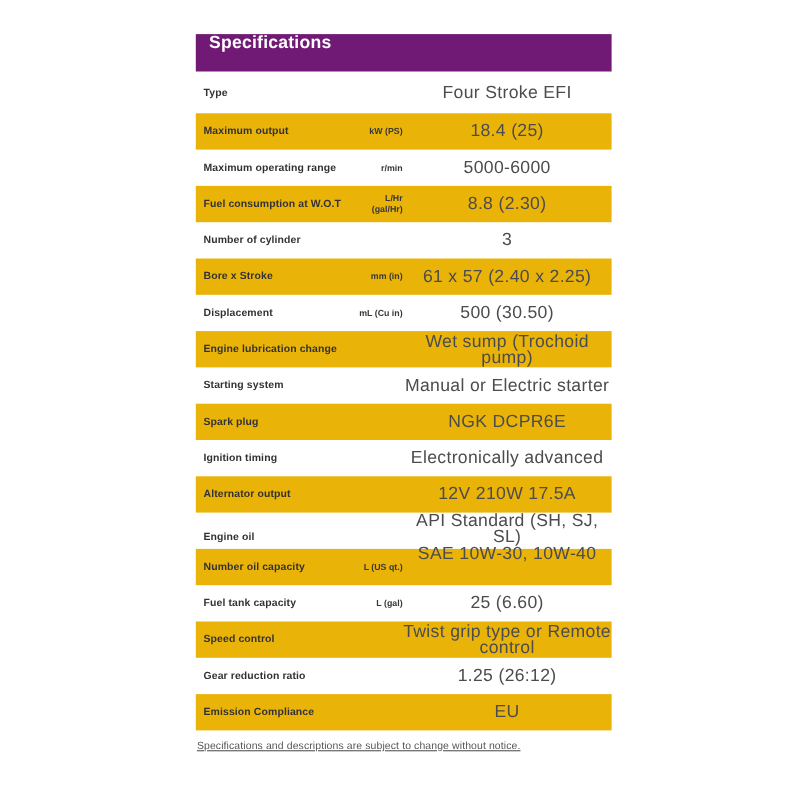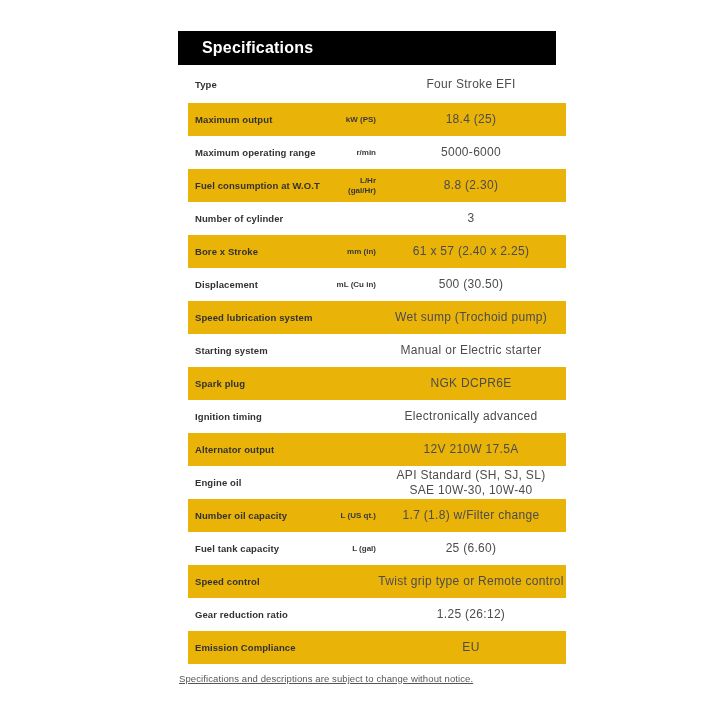--- a/index.html
+++ b/index.html
@@ -17,30 +17,29 @@
   }
   .spec-table {
     position: absolute;
     left: 178px;
     top: 31px;
     width: 378px;
   }
   .spec-header {
     box-sizing: border-box;
     height: 34px;
-    background: #000000;
+    background: #701a75;
     color: #ffffff;
     display: flex;
-    align-items: center;
-    padding-left: 24px;
+    padding-left: 12px;
     font-size: 16px;
     font-weight: bold;
     letter-spacing: 0.2px;
   }
-  .spec-rows { width: 100%; margin-left: 10px; }
+  .spec-rows { width: 100%; }
   .spec-row {
     display: grid;
     grid-template-columns: 132px 56px 1fr;
     height: 33px;
     align-items: center;
   }
   .spec-row:first-child { height: 38px; }
   .spec-row.shaded { background: #eab308; }
   .cell.label {
     font-size: 9.5px;
@@ -52,21 +51,21 @@
   }
   .cell.unit {
     font-size: 8px;
     font-weight: 600;
     color: #38383a;
     text-align: right;
     line-height: 9.5px;
     white-space: pre-line;
   }
   .cell.value {
-    font-size: 12px;
+    font-size: 16px;
     color: #4c4c4e;
     text-align: center;
     line-height: 15px;
     letter-spacing: 0.3px;
     white-space: pre-line;
   }
   .footnote {
     margin-top: 9px;
     padding-left: 1px;
     font-size: 9.5px;
@@ -121,21 +120,21 @@
     <div class="cell value">61 x 57 (2.40 x 2.25)</div>
   </div>
 
   <div class="spec-row">
     <div class="cell label">Displacement</div>
     <div class="cell unit">mL (Cu in)</div>
     <div class="cell value">500 (30.50)</div>
   </div>
 
   <div class="spec-row shaded">
-    <div class="cell label">Speed lubrication system</div>
+    <div class="cell label">Engine lubrication change</div>
     <div class="cell unit"></div>
     <div class="cell value">Wet sump (Trochoid pump)</div>
   </div>
 
   <div class="spec-row">
     <div class="cell label">Starting system</div>
     <div class="cell unit"></div>
     <div class="cell value">Manual or Electric starter</div>
   </div>
 
@@ -160,21 +159,20 @@
   <div class="spec-row">
     <div class="cell label">Engine oil</div>
     <div class="cell unit"></div>
     <div class="cell value">API Standard (SH, SJ, SL)
 SAE 10W-30, 10W-40</div>
   </div>
 
   <div class="spec-row shaded">
     <div class="cell label">Number oil capacity</div>
     <div class="cell unit">L (US qt.)</div>
-    <div class="cell value">1.7 (1.8) w/Filter change</div>
   </div>
 
   <div class="spec-row">
     <div class="cell label">Fuel tank capacity</div>
     <div class="cell unit">L (gal)</div>
     <div class="cell value">25 (6.60)</div>
   </div>
 
   <div class="spec-row shaded">
     <div class="cell label">Speed control</div>

